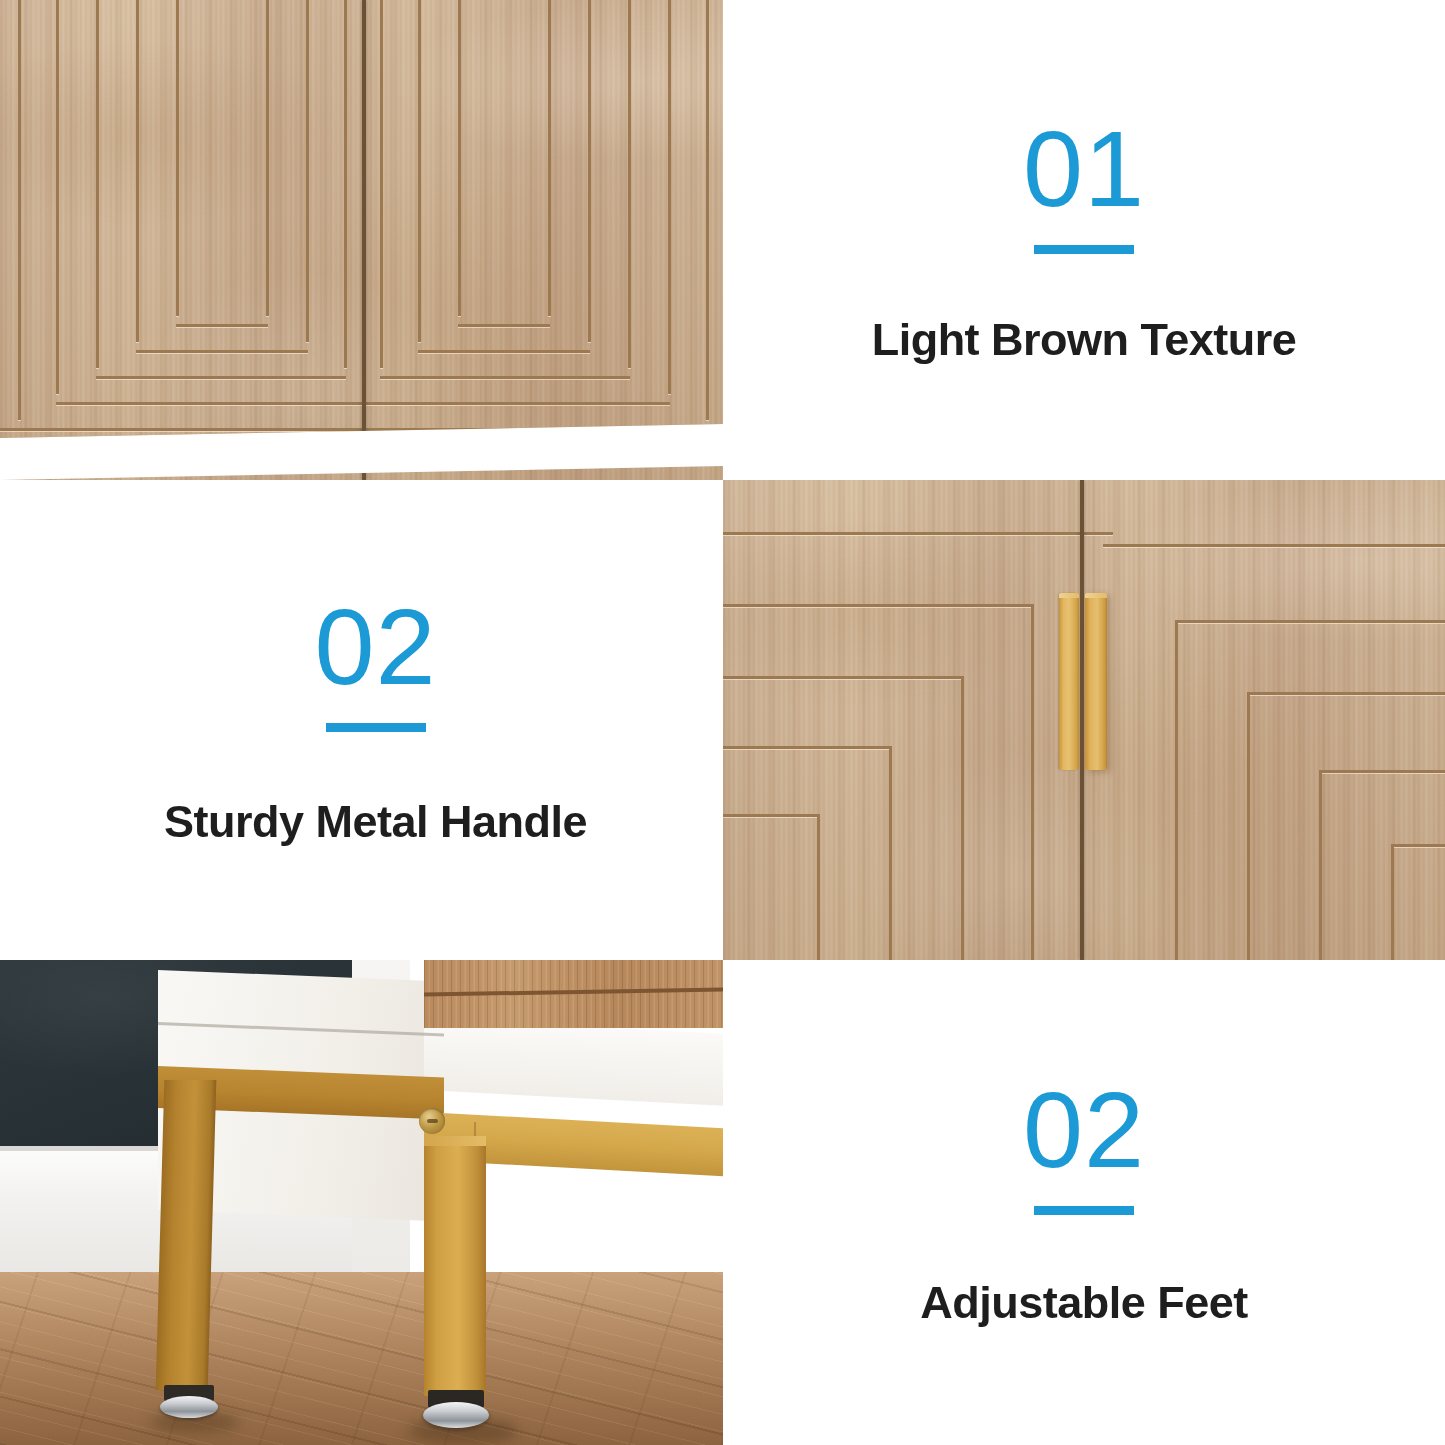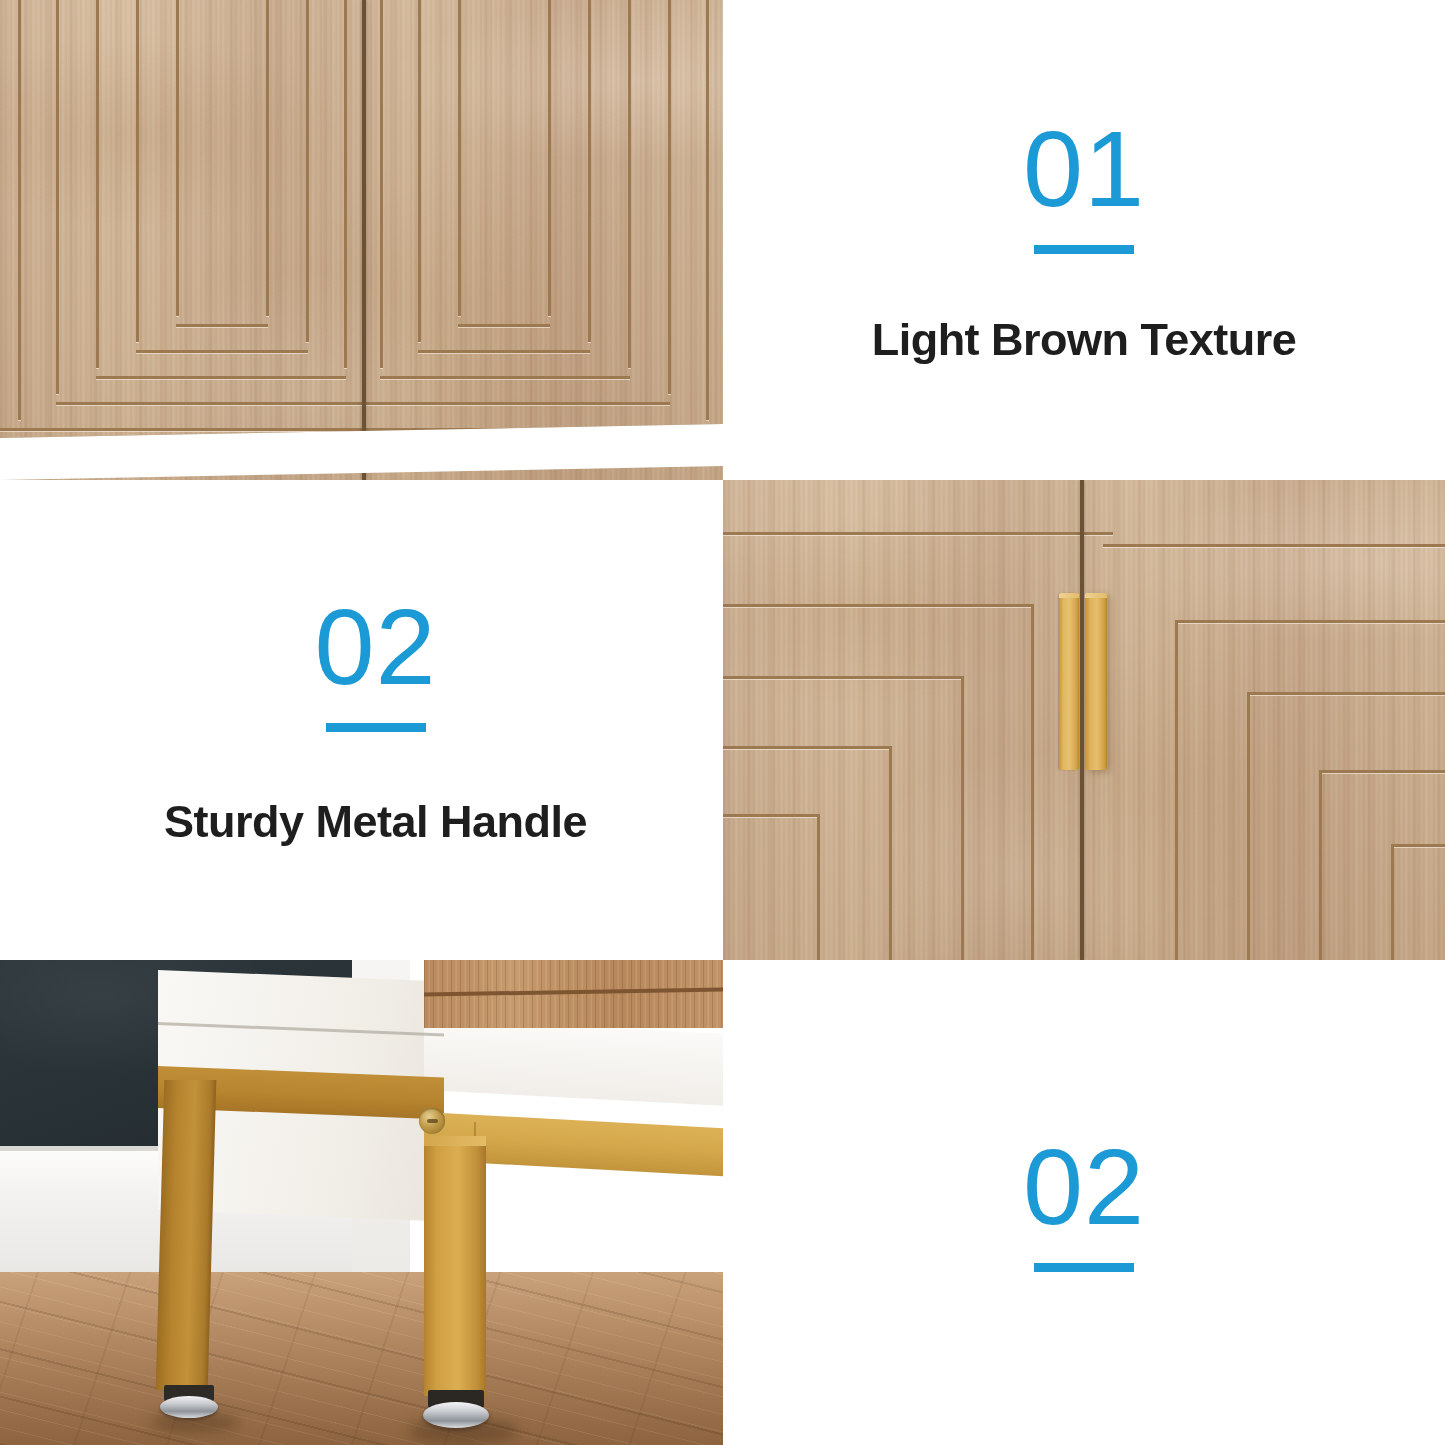--- a/index.html
+++ b/index.html
@@ -311,16 +311,17 @@
     <div class="foot foot-chromeB"></div>
 
     <div class="gold screw"></div>
     <div class="gold screw-slot"></div>
   </div>
 
   <div class="cell q-br">
     <div class="textblock tb-03">
       <div class="num">02</div>
       <div class="numrule"></div>
+      <div class="caption">Adjustable Feet</div>
     </div>
   </div>
 
 </div>
 
 </body></html>

